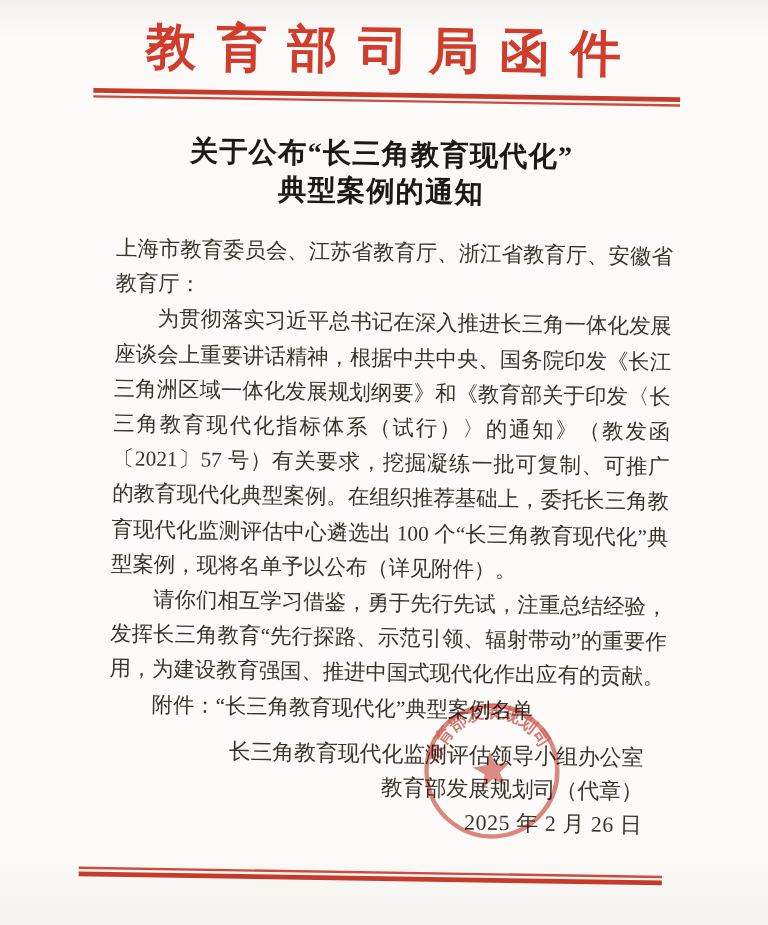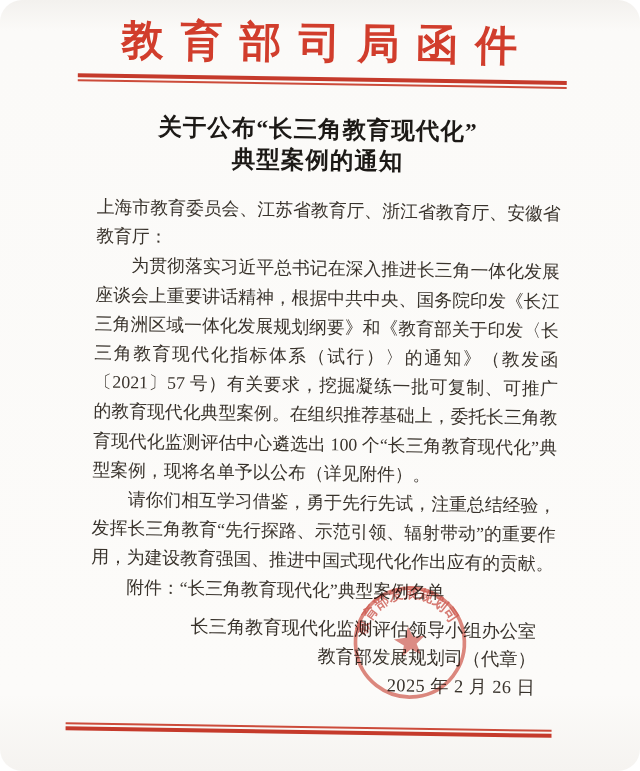--- a/index.html
+++ b/index.html
@@ -8,21 +8,20 @@
     background: #ffffff;
   }
   .page {
     position: relative;
     width: 640px;
     height: 771px;
     overflow: hidden;
     background:
       linear-gradient(180deg, #f3f1ee 0%, #fbfaf8 4%, #fcfbf9 90%, #f5f3f0 100%);
     font-family: "Liberation Serif", "DejaVu Serif", serif;
-    border-radius: 22px;
   }
   
   .doc {
     position: absolute;
     inset: 0;
     transform: rotate(0.9deg);
     transform-origin: 60px 0px;
   }
   .banner {
     position: absolute;

